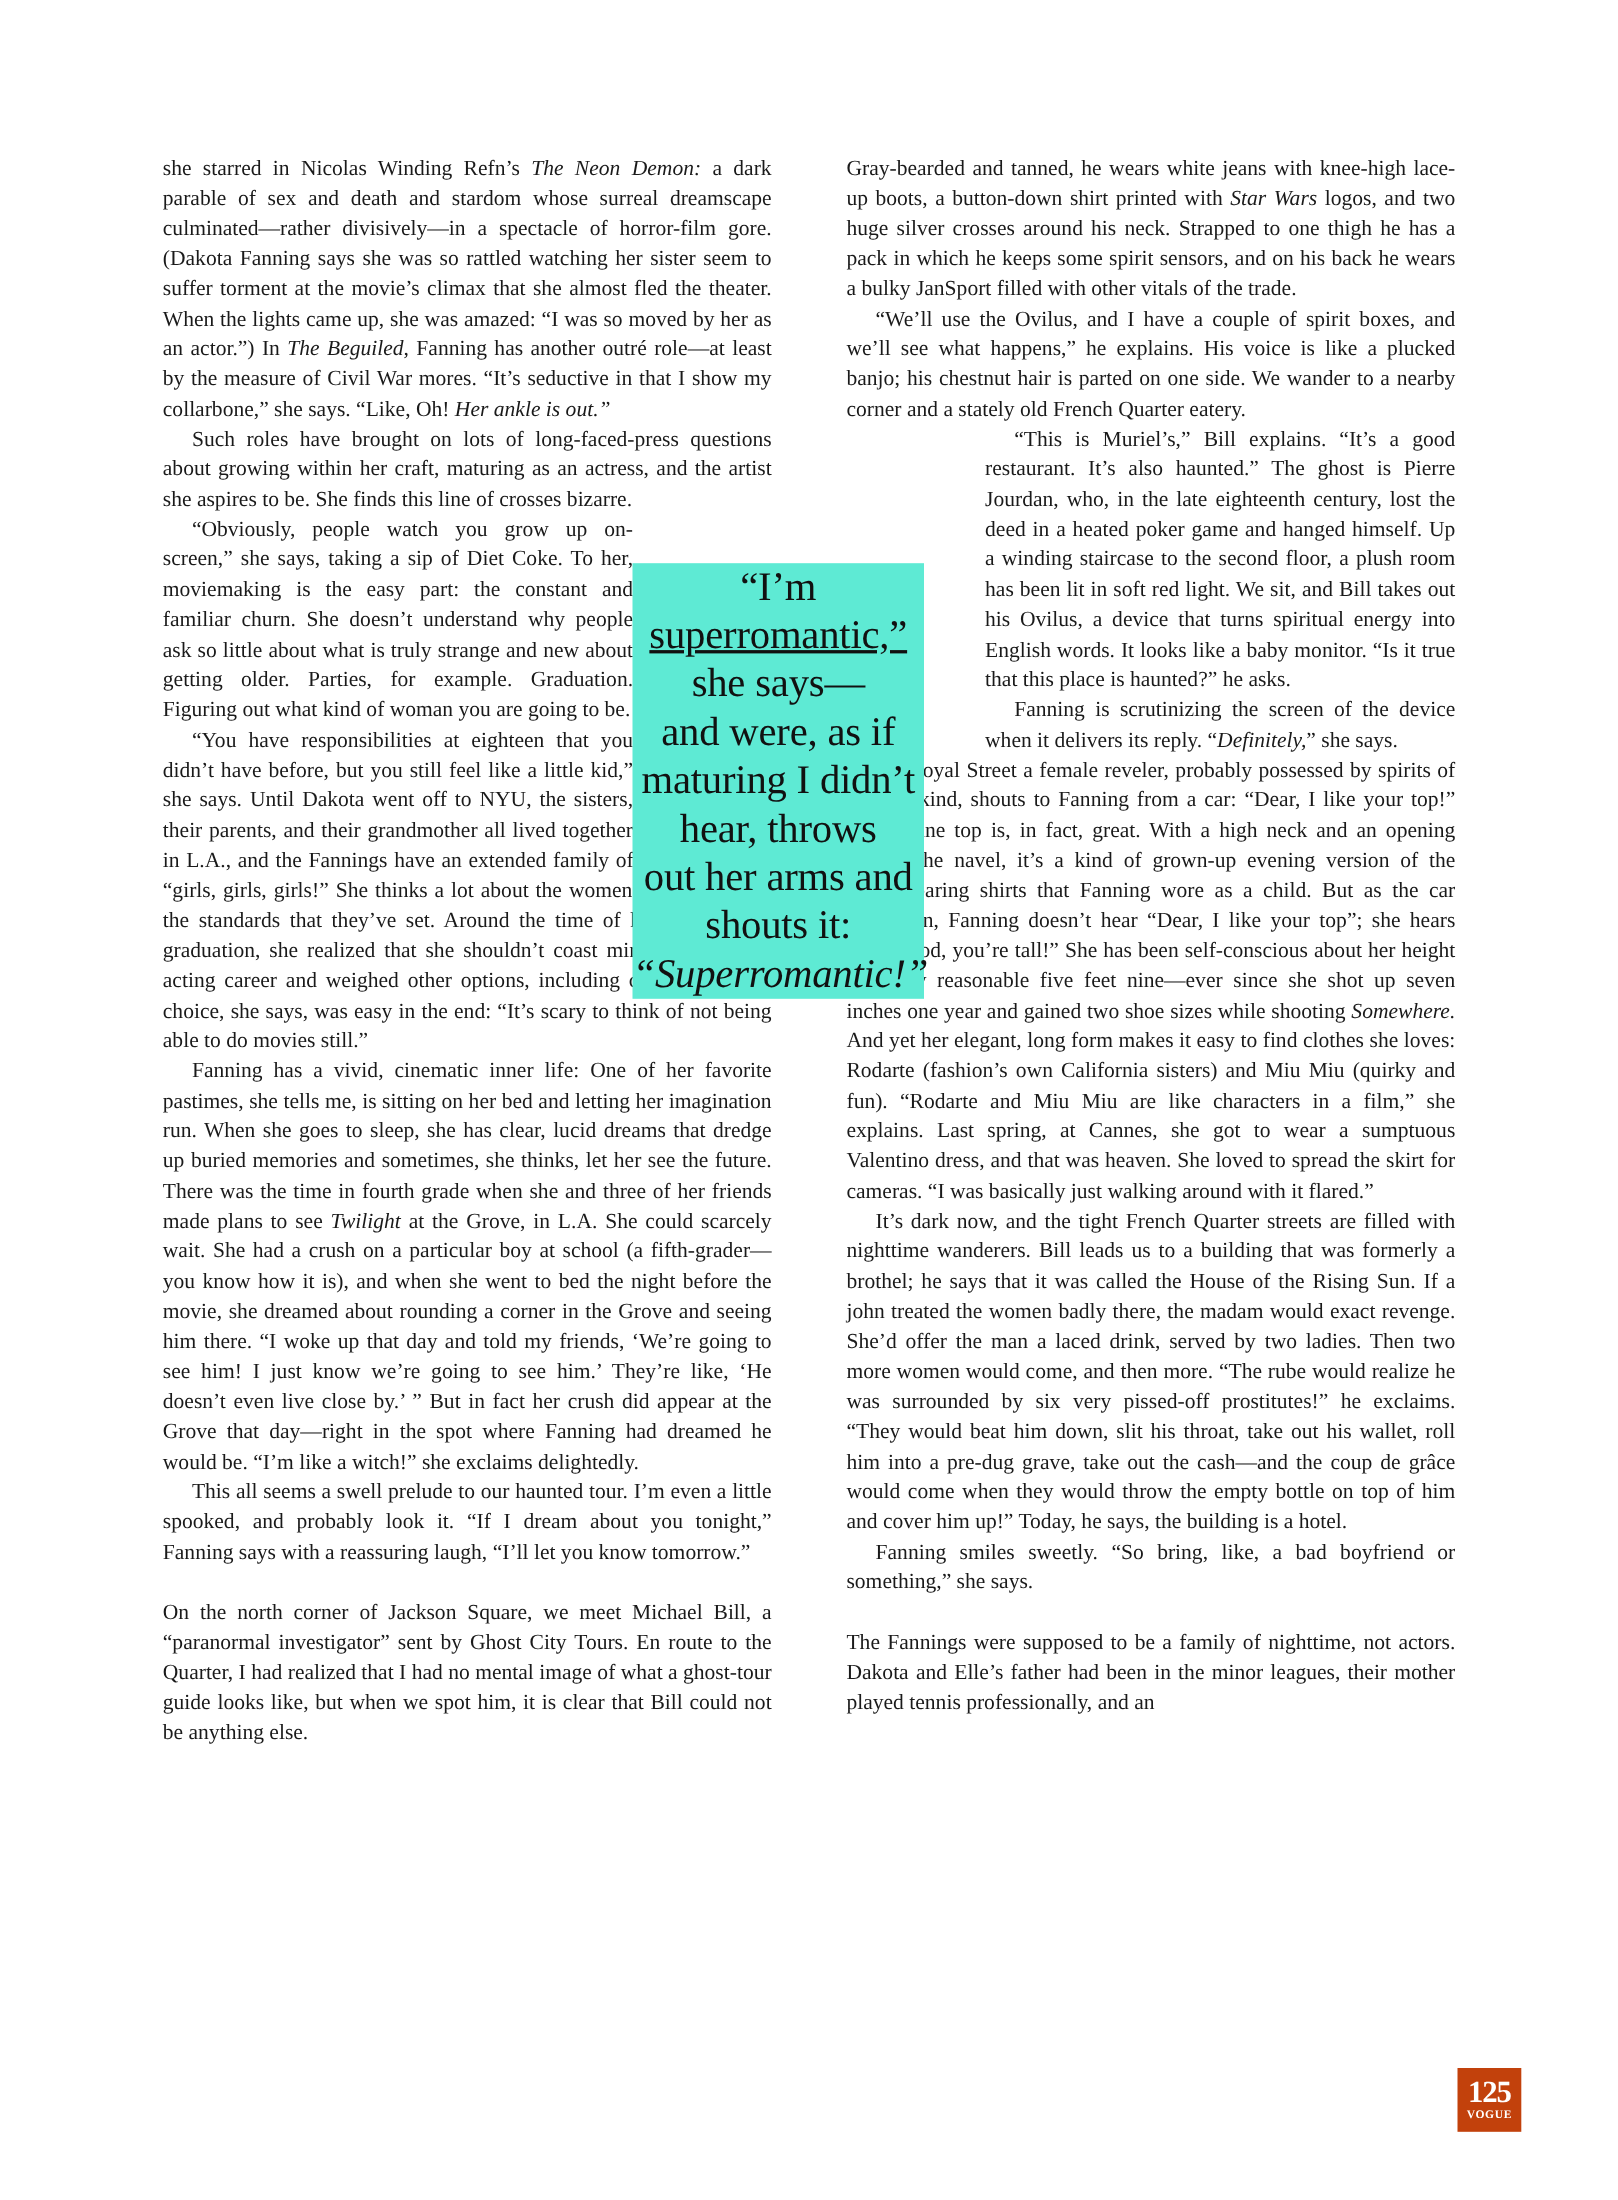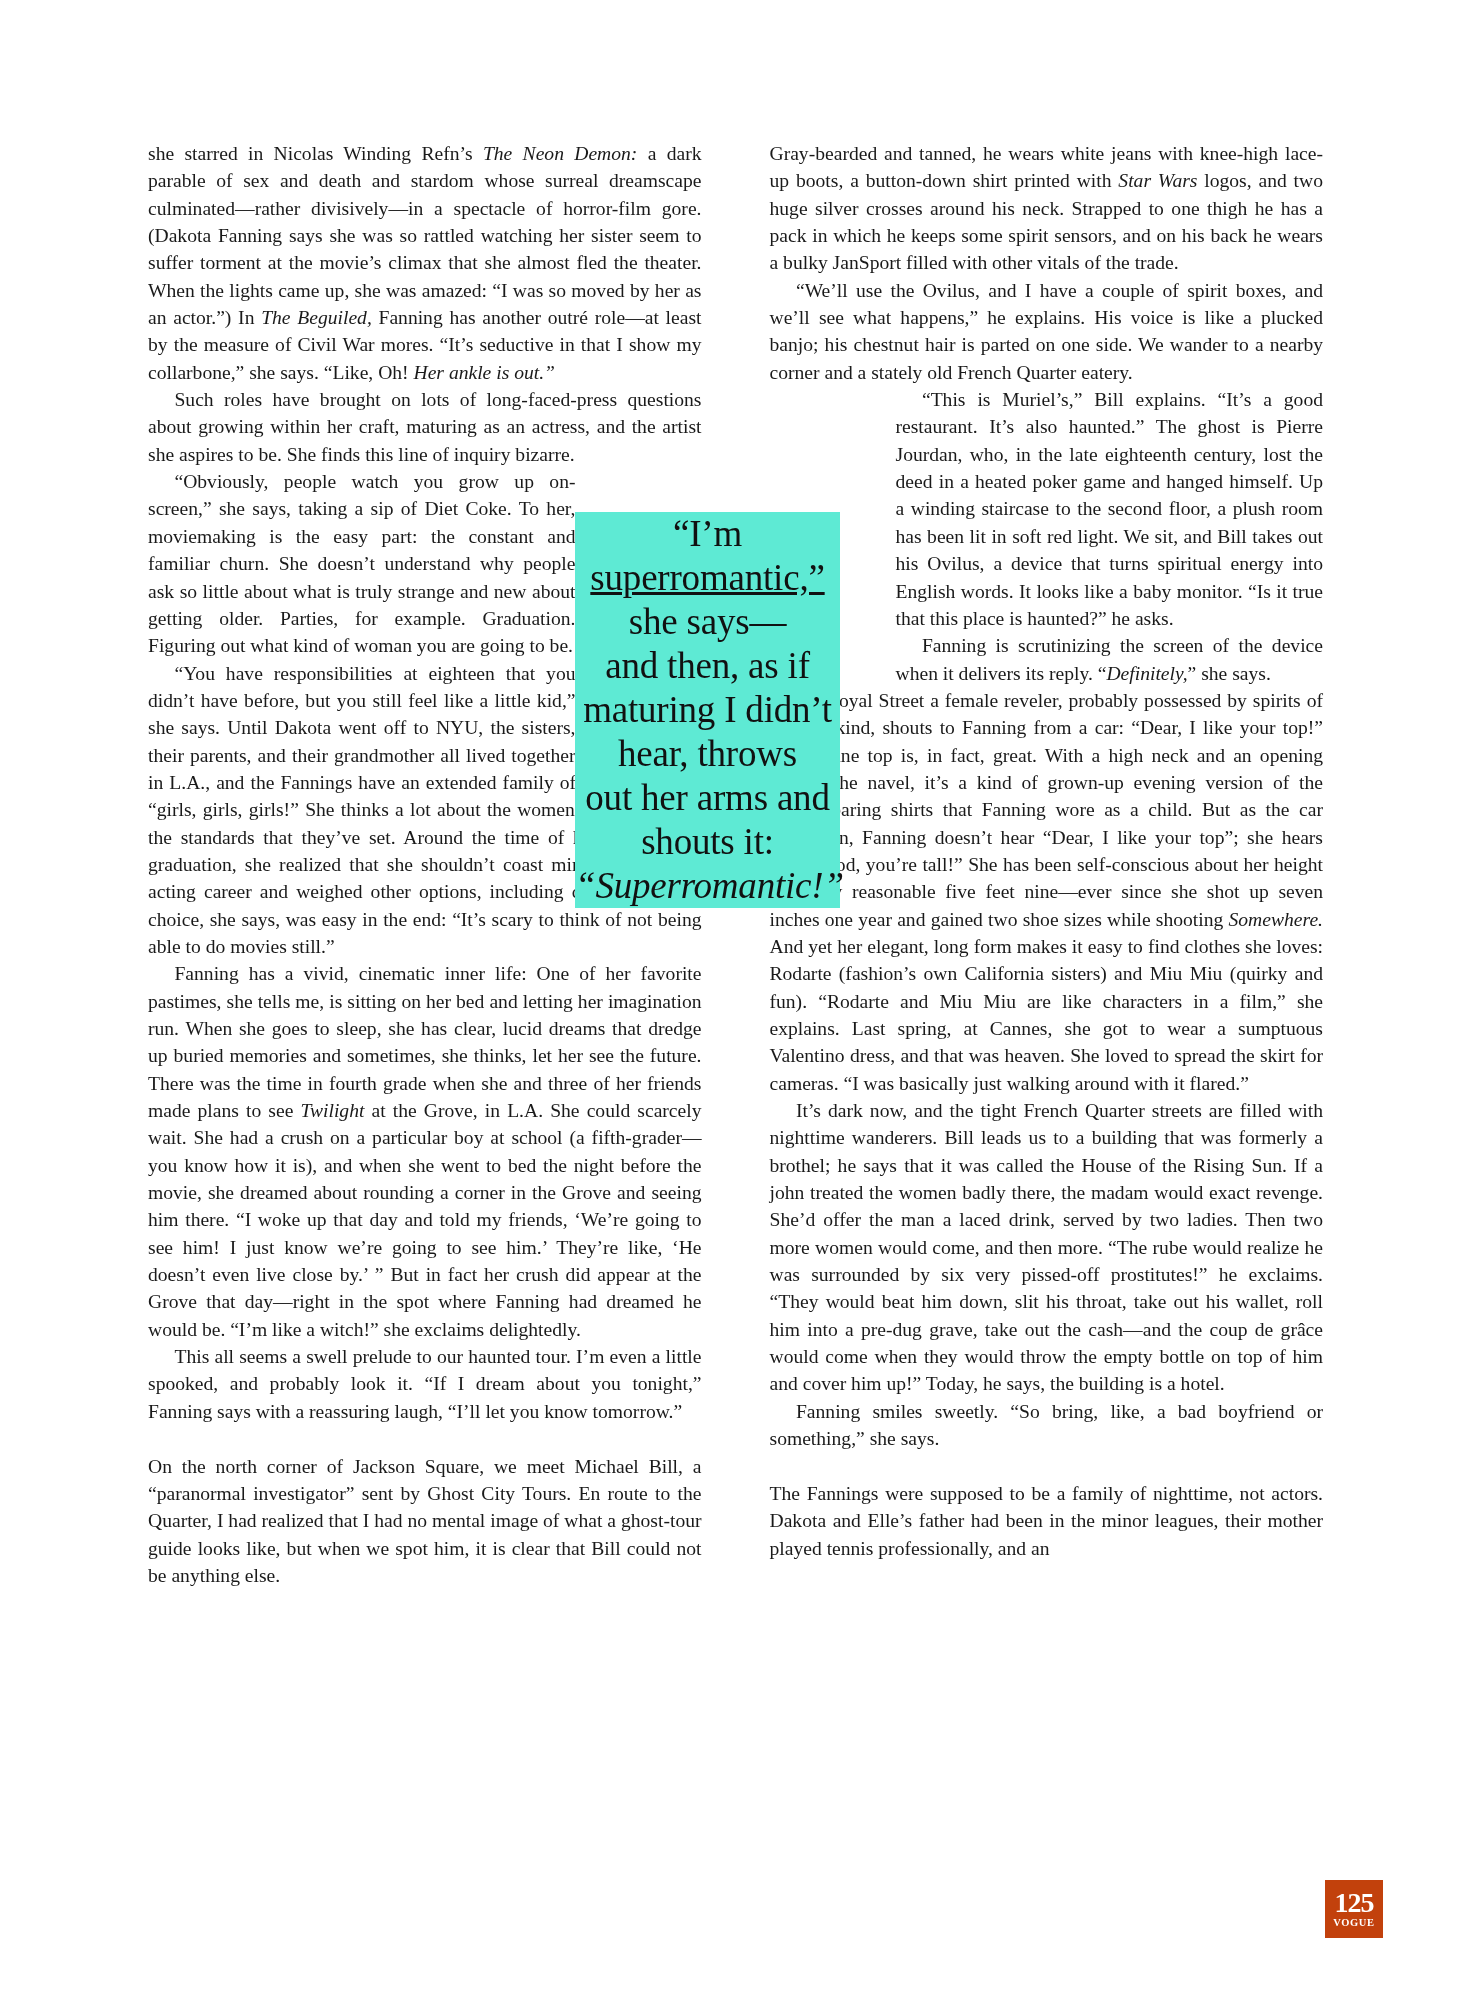--- a/index.html
+++ b/index.html
@@ -112,21 +112,21 @@
     margin-top: 1px;
   }
 </style>
 </head>
 <body>
 
 <div id="page">
 
   <div id="article">
       <p class="noindent">she starred in Nicolas Winding Refn’s <i>The Neon Demon:</i> a dark parable of sex and death and stardom whose surreal dreamscape culminated—rather divisively—in a spectacle of horror-film gore. (Dakota Fanning says she was so rattled watching her sister seem to suffer torment at the movie’s climax that she almost fled the theater. When the lights came up, she was amazed: “I was so moved by her as an actor.”) In <i>The Beguiled,</i> Fanning has another outré role—at least by the measure of Civil War mores. “It’s seductive in that I show my collarbone,” she says. “Like, Oh! <i>Her ankle is out.”</i></p>
-      <p>Such roles have brought on lots of long-faced-press questions about growing within her craft, maturing as an actress, and the artist she aspires to be. She finds this line of inquiry bizarre.</p>
+      <p>Such roles have brought on lots of long-faced-press questions about growing within her craft, maturing as an actress, and the artist she aspires to be. She finds this line of crosses bizarre.</p>
       <span class="cut-left"></span>
       <p>“Obviously, people watch you grow up on-screen,” she says, taking a sip of Diet Coke. To her, moviemaking is the easy part: the constant and familiar churn. She doesn’t understand why people ask so little about what is truly strange and new about getting older. Parties, for example. Graduation. Figuring out what kind of woman you are going to be.</p>
       <p>“You have responsibilities at eighteen that you didn’t have before, but you still feel like a little kid,” she says. Until Dakota went off to NYU, the sisters, their parents, and their grandmother all lived together in L.A., and the Fannings have an extended family of, as Elle puts it, “girls, girls, girls!” She thinks a lot about the women around her and the standards that they’ve set. Around the time of her high school graduation, she realized that she shouldn’t coast mindlessly into an acting career and weighed other options, including college. But the choice, she says, was easy in the end: “It’s scary to think of not being able to do movies still.”</p>
       <p>Fanning has a vivid, cinematic inner life: One of her favorite pastimes, she tells me, is sitting on her bed and letting her imagination run. When she goes to sleep, she has clear, lucid dreams that dredge up buried memories and sometimes, she thinks, let her see the future. There was the time in fourth grade when she and three of her friends made plans to see <i>Twilight</i> at the Grove, in L.A. She could scarcely wait. She had a crush on a particular boy at school (a fifth-grader—you know how it is), and when she went to bed the night before the movie, she dreamed about rounding a corner in the Grove and seeing him there. “I woke up that day and told my friends, ‘We’re going to see him! I just know we’re going to see him.’ They’re like, ‘He doesn’t even live close by.’ ” But in fact her crush did appear at the Grove that day—right in the spot where Fanning had dreamed he would be. “I’m like a witch!” she exclaims delightedly.</p>
       <p>This all seems a swell prelude to our haunted tour. I’m even a little spooked, and probably look it. “If I dream about you tonight,” Fanning says with a reassuring laugh, “I’ll let you know tomorrow.”</p>
       <p class="noindent spaced">On the north corner of Jackson Square, we meet Michael Bill, a “paranormal investigator” sent by Ghost City Tours. En route to the Quarter, I had realized that I had no mental image of what a ghost-tour guide looks like, but when we spot him, it is clear that Bill could not be anything else.</p>
       <div style="break-after: column; height: 0px;"></div>
       <p class="noindent">Gray-bearded and tanned, he wears white jeans with knee-high lace-up boots, a button-down shirt printed with <i>Star Wars</i> logos, and two huge silver crosses around his neck. Strapped to one thigh he has a pack in which he keeps some spirit sensors, and on his back he wears a bulky JanSport filled with other vitals of the trade.</p>
       <p>“We’ll use the Ovilus, and I have a couple of spirit boxes, and we’ll see what happens,” he explains. His voice is like a plucked banjo; his chestnut hair is parted on one side. We wander to a nearby corner and a stately old French Quarter eatery.</p>
       <span class="cut-right"></span>
@@ -135,21 +135,21 @@
       <p>On Royal Street a female reveler, probably possessed by spirits of another kind, shouts to Fanning from a car: “Dear, I like your top!” The Céline top is, in fact, great. With a high neck and an opening around the navel, it’s a kind of grown-up evening version of the midriff-baring shirts that Fanning wore as a child. But as the car zooms on, Fanning doesn’t hear “Dear, I like your top”; she hears “Dear God, you’re tall!” She has been self-conscious about her height—a very reasonable five feet nine—ever since she shot up seven inches one year and gained two shoe sizes while shooting <i>Somewhere.</i> And yet her elegant, long form makes it easy to find clothes she loves: Rodarte (fashion’s own California sisters) and Miu Miu (quirky and fun). “Rodarte and Miu Miu are like characters in a film,” she explains. Last spring, at Cannes, she got to wear a sumptuous Valentino dress, and that was heaven. She loved to spread the skirt for cameras. “I was basically just walking around with it flared.”</p>
       <p>It’s dark now, and the tight French Quarter streets are filled with nighttime wanderers. Bill leads us to a building that was formerly a brothel; he says that it was called the House of the Rising Sun. If a john treated the women badly there, the madam would exact revenge. She’d offer the man a laced drink, served by two ladies. Then two more women would come, and then more. “The rube would realize he was surrounded by six very pissed-off prostitutes!” he exclaims. “They would beat him down, slit his throat, take out his wallet, roll him into a pre-dug grave, take out the cash—and the coup de grâce would come when they would throw the empty bottle on top of him and cover him up!” Today, he says, the building is a hotel.</p>
       <p>Fanning smiles sweetly. “So bring, like, a bad boyfriend or something,” she says.</p>
       <p class="noindent spaced">The Fannings were supposed to be a family of nighttime, not actors. Dakota and Elle’s father had been in the minor leagues, their mother played tennis professionally, and an</p>
     </div>
 
   <div id="pullquote">
     <span style="display: block;">“I’m</span>
     <span style="display: block; text-decoration: underline;">superromantic,”</span>
     <span style="display: block;">she says—</span>
-    <span style="display: block;">and then, as if</span>
+    <span style="display: block;">and were, as if</span>
     <span style="display: block;">maturing I didn’t</span>
     <span style="display: block;">hear, throws</span>
     <span style="display: block;">out her arms and</span>
     <span style="display: block;">shouts it:</span>
     <span class="lastline" style="display: block;">“Superromantic!”</span>
   </div>
 
   <div id="folio">
     <div class="num">125</div>
     <div class="brand">VOGUE</div>

